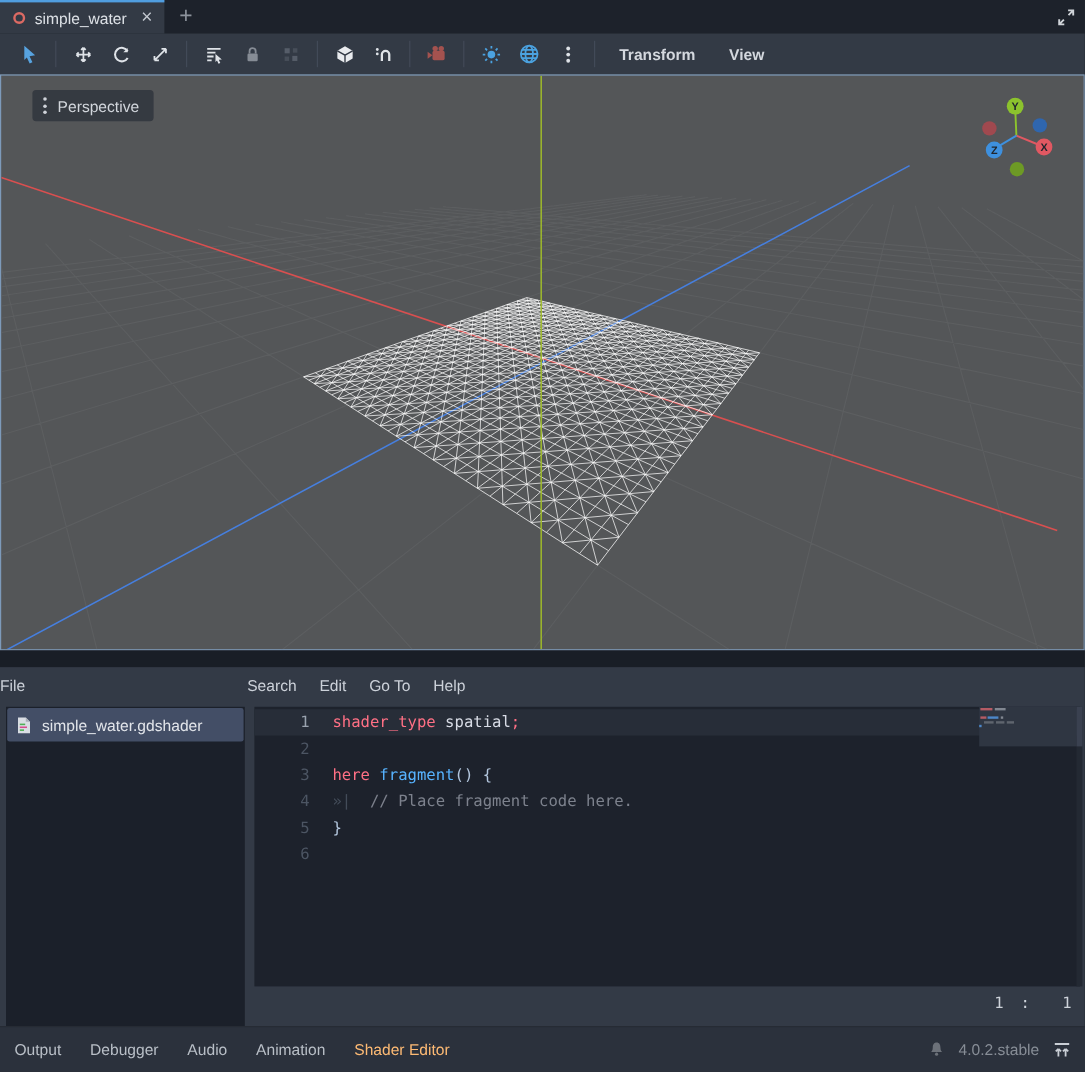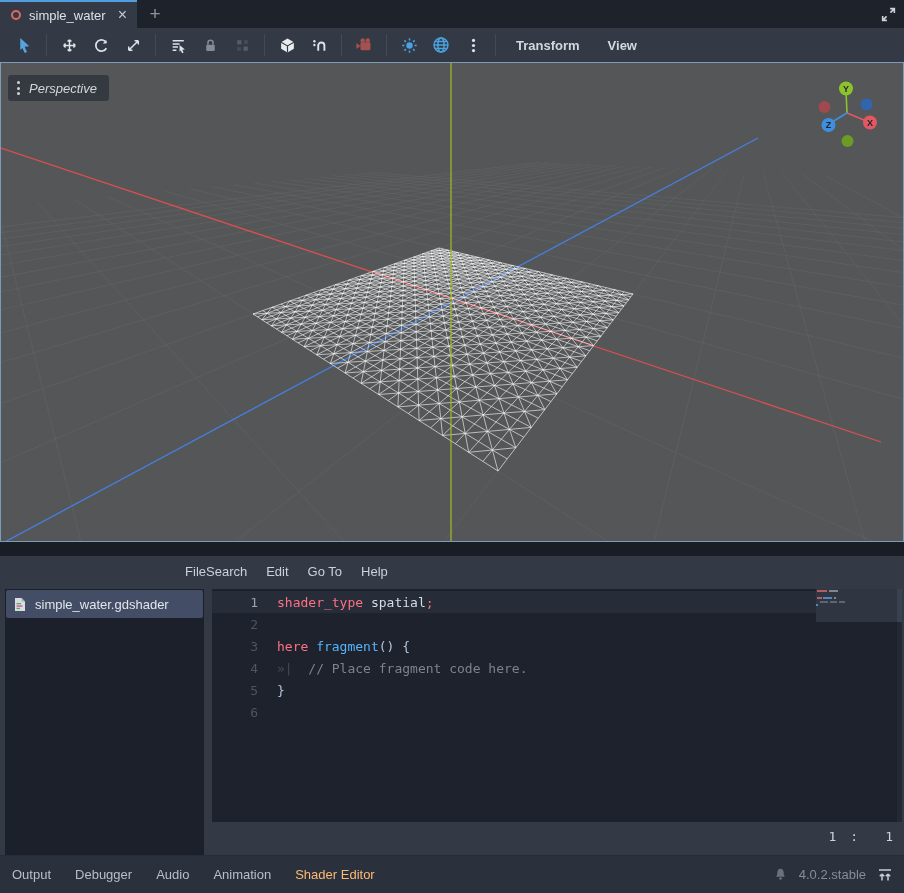--- a/index.html
+++ b/index.html
@@ -19,34 +19,34 @@
 
   
   .toolbar { position:absolute; left:0; top:28px; width:100%; height:34px; background:#333a45; display:flex; align-items:center; padding-left:8px; }
   .tbtn { width:24px; height:24px; margin:0 4px; display:flex; align-items:center; justify-content:center; border-radius:3px; }
   .tsep { width:1px; height:22px; background:#424a58; margin:0 6px; flex:0 0 auto; }
   .tmenu { padding:0 14px; font-size:13px; color:#d4d8de;font-weight:bold; }
 
   
   .viewport { position:absolute; left:0; top:62px; width:904px; height:480px; border:1px solid #7d9aba; background:#545658; overflow:hidden; }
   .viewport svg.scene { position:absolute; left:0; top:0; }
-  .persp { position:absolute; left:7px; top:12px; height:26px; background:rgba(48,53,61,.85); border-radius:3px;
-           display:flex; align-items:center; gap:9px; padding:0 12px 0 9px; color:#d2d6dc; font-size:13px;font-style:italic; }
+  .persp { position:absolute; left:26px; top:12px; height:26px; background:rgba(48,53,61,.85); border-radius:3px;
+           display:flex; align-items:center; gap:9px; padding:0 12px 0 9px; color:#d2d6dc; font-size:13px; }
   .vdots { display:flex; flex-direction:column; gap:2.5px; }
   .vdots i { width:3px; height:3px; background:#cfd3d9; border-radius:50%; }
   .gizmo { position:absolute; right:9px; top:14px; }
   .gizmo text { font-size:9px; font-weight:bold; fill:#20262e; text-anchor:middle; font-family:"Liberation Sans",sans-serif; }
 
   
   .gapstrip { position:absolute; left:0; top:542px; width:100%; height:14px; background:#191e26; }
 
   
   .bottom { position:absolute; left:0; top:556px; width:100%; height:337px; background:#333a46; }
   .menurow { position:relative; height:30px; display:flex; align-items:center; font-size:13px; color:#ccd1d9; }
-  .menu-file { width:206px; padding-left:0;text-align:right; }
+  .menu-file { width:206px; padding-left:0; }
   .mitem { margin-right:19px; }
 
   .filepanel { position:absolute; left:5px; top:33px; width:199px; height:266px; background:#1b202a; }
   .fileitem { margin:1px; height:28px; background:#434e66; border-radius:2px; display:flex; align-items:center; gap:8px; padding:0 7px; color:#e2e5ea; font-size:13px; }
 
   .editor { position:absolute; left:212px; top:33px; width:688px; height:233px; background:#1d222c;
             font-family:"DejaVu Sans Mono","Liberation Mono",monospace; font-size:13px; padding-top:2px; }
   .row { position:relative; height:22px; display:flex; align-items:center; white-space:pre; }
   .row.current { background:#272d38; }
   .ln { flex:0 0 46px; text-align:right; color:#4c5563; }

